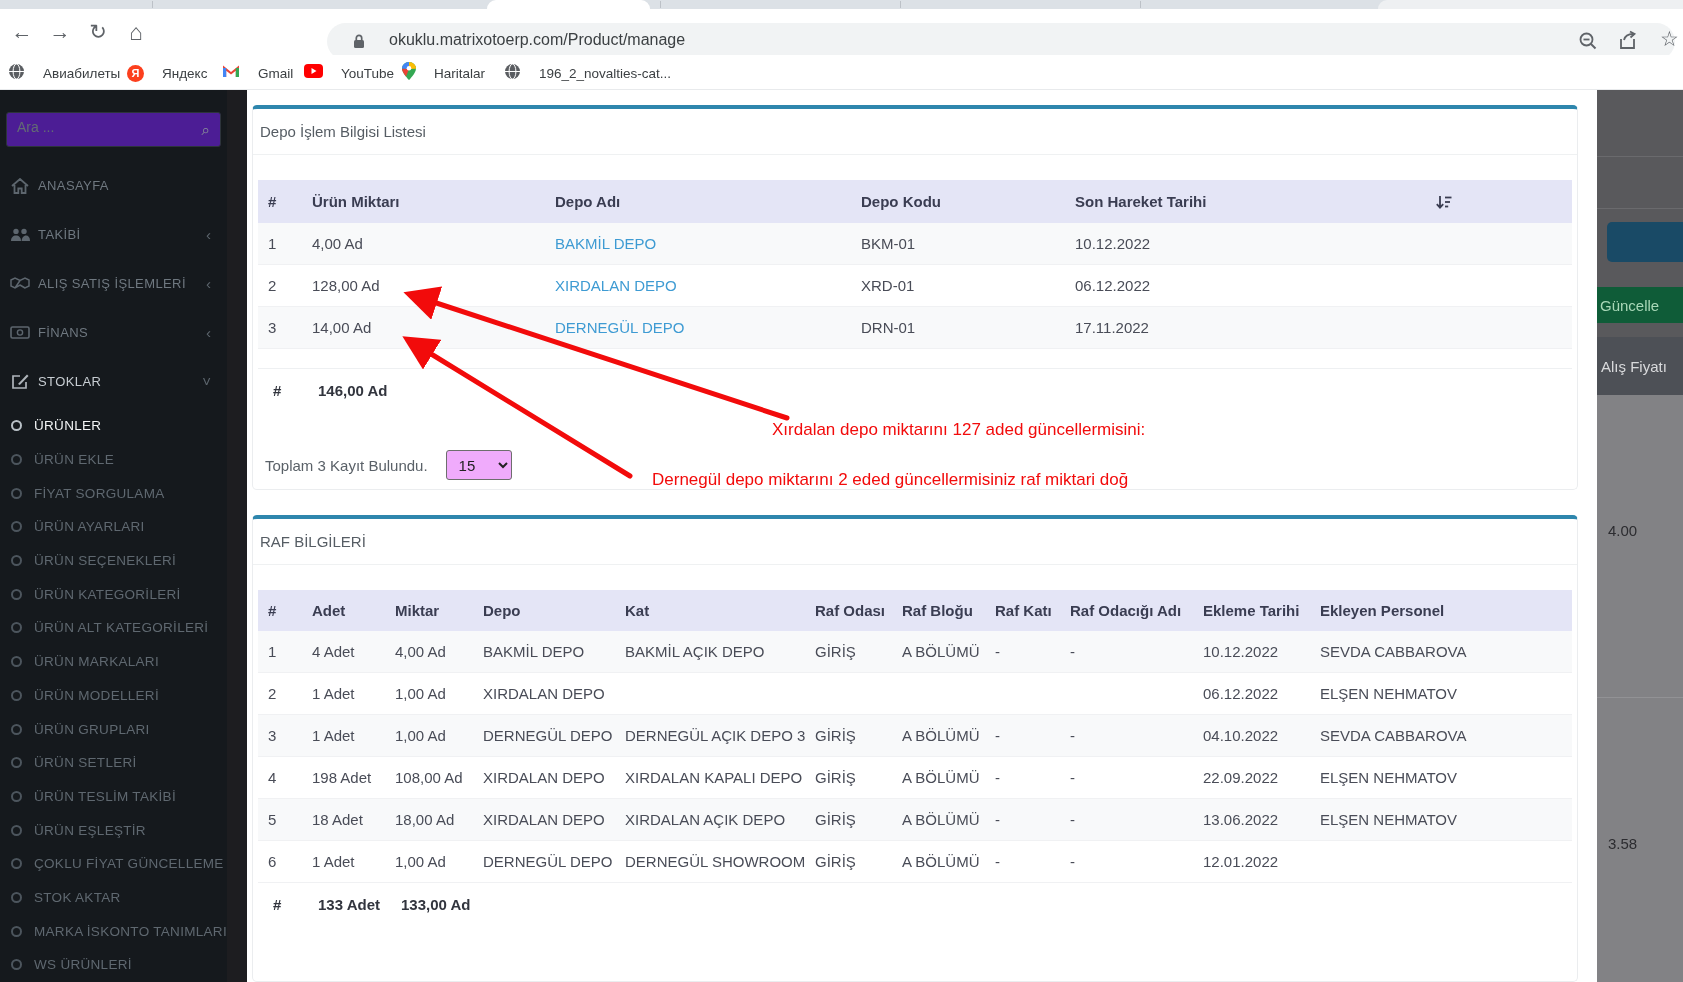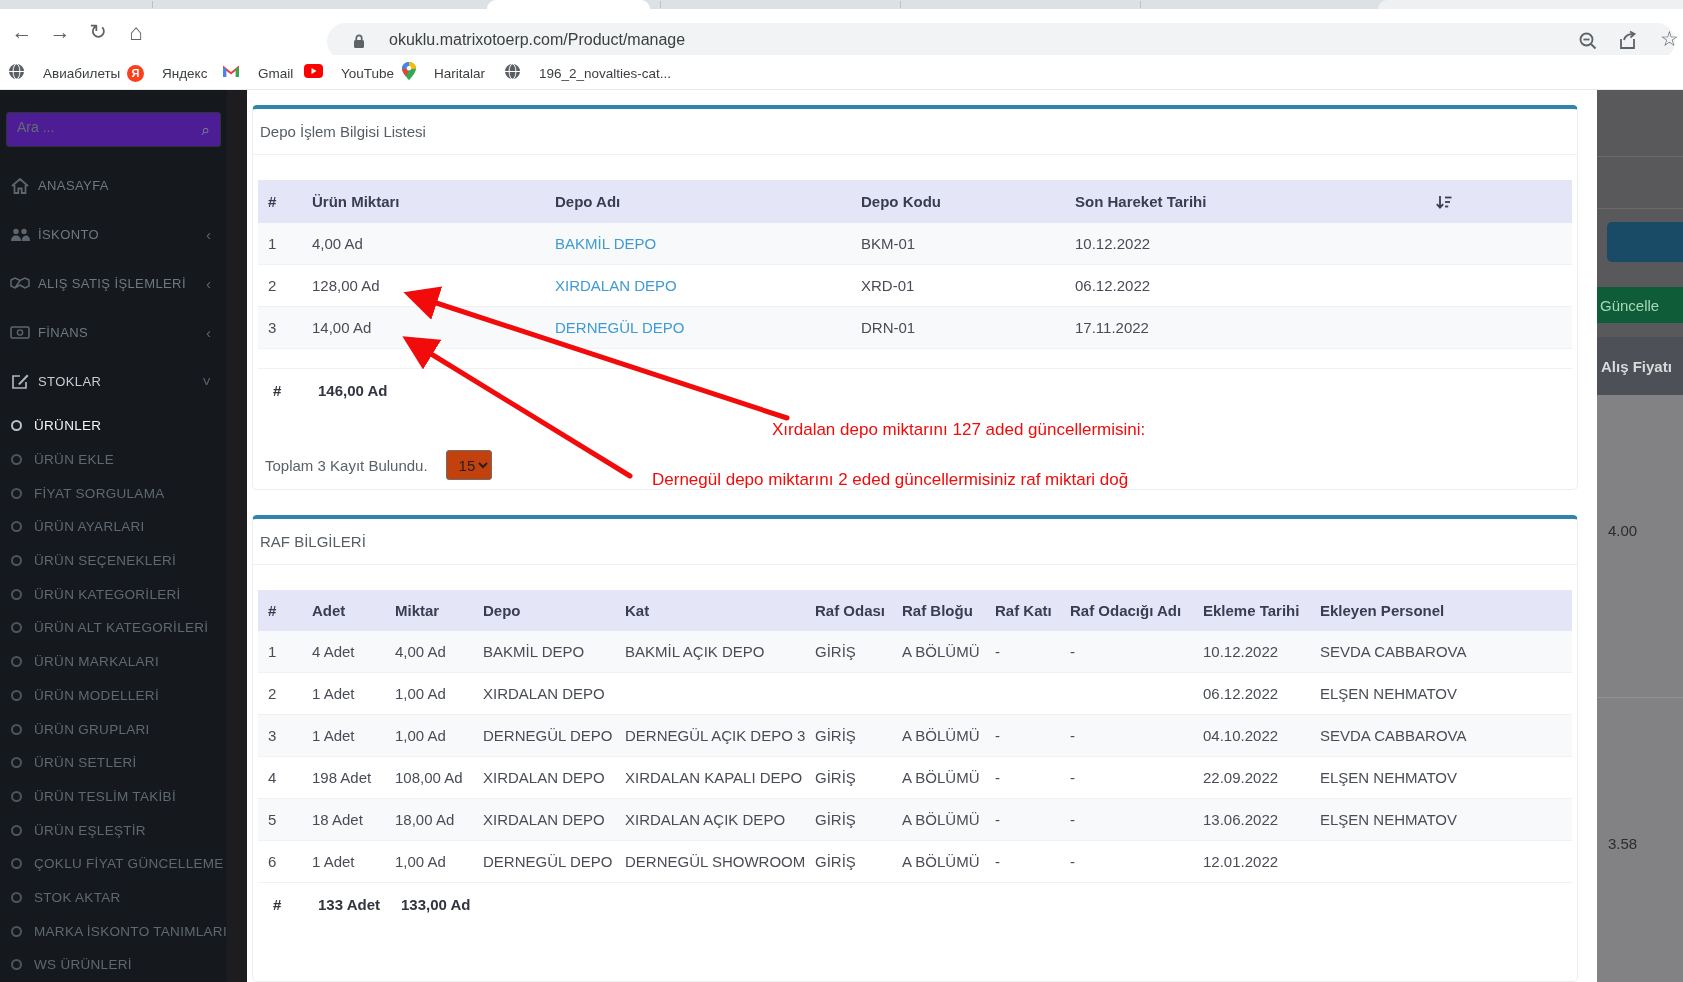--- a/index.html
+++ b/index.html
@@ -52,30 +52,30 @@
   thead th { background:#e4e5f6; color:#3a3d52; font-weight:bold; }
   tbody tr { border-bottom:1px solid #f0f1f3; }
   tbody tr.stripe { background:#f8f9fa; }
   .link { color:#3e9bd3; text-decoration:none; }
   .th-sort svg { vertical-align:middle; }
   .total-row { position:relative; height:44px; border-top:1px solid #eef0f2; margin-top:19px; }
   .total-row span { position:absolute; top:13px; font-size:15px; font-weight:bold; color:#32353e; }
   .t-c1 { left:15px; } .t-c2 { left:60px; } .t-c3 { left:143px; }
   .t1-footer { position:absolute; left:12px; top:341px; display:flex; align-items:center; gap:18px; }
   .t1-footer .ftext { font-size:15px; color:#5a6168; }
-  .t1-footer select { width:46px; height:30px; font-size:15px; font-family:"Liberation Sans",sans-serif; border:1px solid #6e6e6e; border-radius:3px; background:#c2410c; color:#222; padding-left:8px; }
+  .t1-footer select { width:66px; height:30px; font-size:15px; font-family:"Liberation Sans",sans-serif; border:1px solid #6e6e6e; border-radius:3px; background:#f0abfc; color:#222; padding-left:8px; }
 
   
   .right-dim { position:absolute; left:1597px; top:90px; width:86px; height:892px; background:#59595c; overflow:hidden; }
   .rd-line { position:absolute; left:0; width:86px; height:1px; background:#6a6a6d; }
   .rd-navy { position:absolute; left:10px; top:132px; width:85px; height:40px; background:#194a66; border-radius:5px; }
   .rd-green { position:absolute; left:0; top:197px; width:90px; height:36px; background:#0f5c38; display:flex; align-items:center; }
   .rd-green span { color:#a9d8b8; font-size:15px; padding-left:3px; }
   .rd-header { position:absolute; left:0; top:247px; width:86px; height:58px; background:#4d5056; display:flex; align-items:center; }
-  .rd-header span { color:#d9dadc; font-size:15px; font-weight:bold; padding-left:4px; white-space:nowrap; }
+  .rd-header span { color:#d9dadc; font-size:15px; font-weight:normal; padding-left:4px; white-space:nowrap; }
   .rd-light { position:absolute; left:0; top:305px; width:86px; height:587px; background:#828285; }
   .rd-val { position:absolute; left:11px; font-size:15px; color:#2c2c30; }
   .rd-sub { position:absolute; left:0; width:86px; height:1px; background:#929295; }
 
   
   .note { position:absolute; color:#f20b0b; font-size:17px; white-space:nowrap; }
   .arrows { position:absolute; left:0; top:0; width:1683px; height:982px; pointer-events:none; }
 </style>
 </head>
 <body>
@@ -188,21 +188,21 @@
       </div>
       <div class="navitem">
         <span class="nicon">
             <svg width="20" height="15" viewBox="0 0 20 15">
               <circle cx="6" cy="4.4" r="2.7" fill="#5d666e"></circle>
               <circle cx="14" cy="4.4" r="2.7" fill="#5d666e"></circle>
               <path d="M1 14 c0-3.4 2.2-5.4 5-5.4 s5 2 5 5.4 Z" fill="#5d666e"></path>
               <path d="M11.6 14 c.3-3 2-5.4 4.4-5.4 c2.4 0 4 2 4 5.4 Z" fill="#5d666e"></path>
             </svg>
           </span>
-        <span class="nlabel">İSKONTO</span>
+        <span class="nlabel">TAKİBİ</span>
         <span class="chev">‹</span>
       </div>
       <div class="navitem">
         <span class="nicon">
             <svg width="20" height="13" viewBox="0 0 20 13">
               <path d="M1 3 L5 1 L10 3.5 L15 1 L19 3 V9 L15 11 L10 8 L5 11 L1 9 Z M5 11 L10 3.5 M15 11 L10 8" fill="none" stroke="#5d666e" stroke-width="1.5"></path>
             </svg>
           </span>
         <span class="nlabel">ALIŞ SATIŞ İŞLEMLERİ</span>
         <span class="chev">‹</span>

